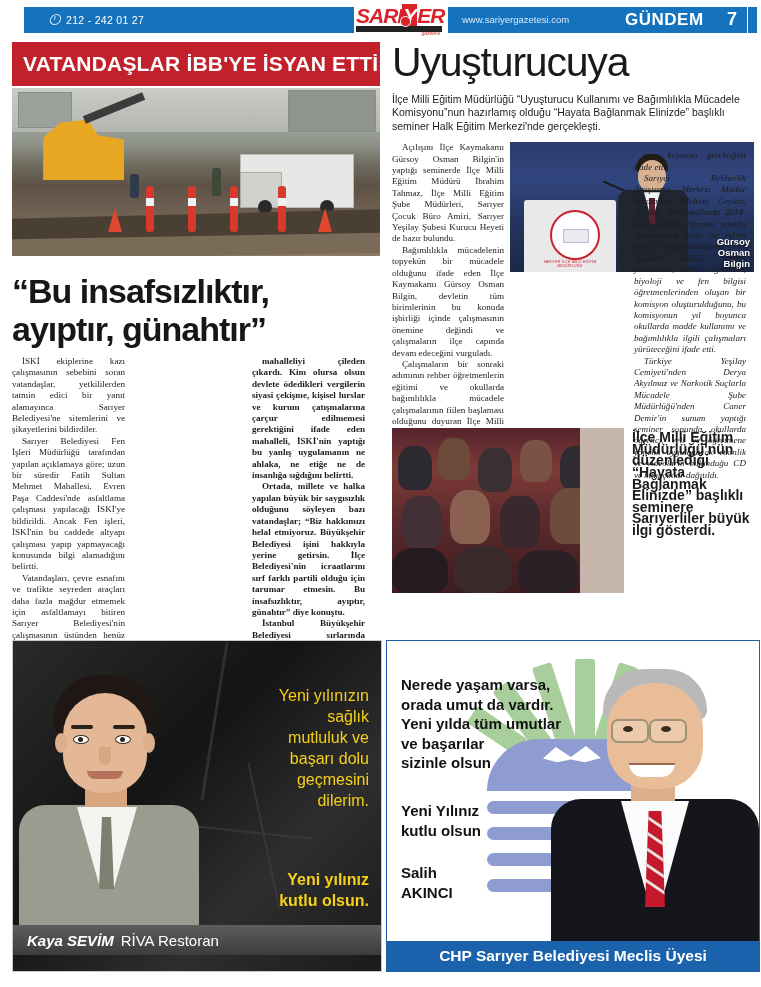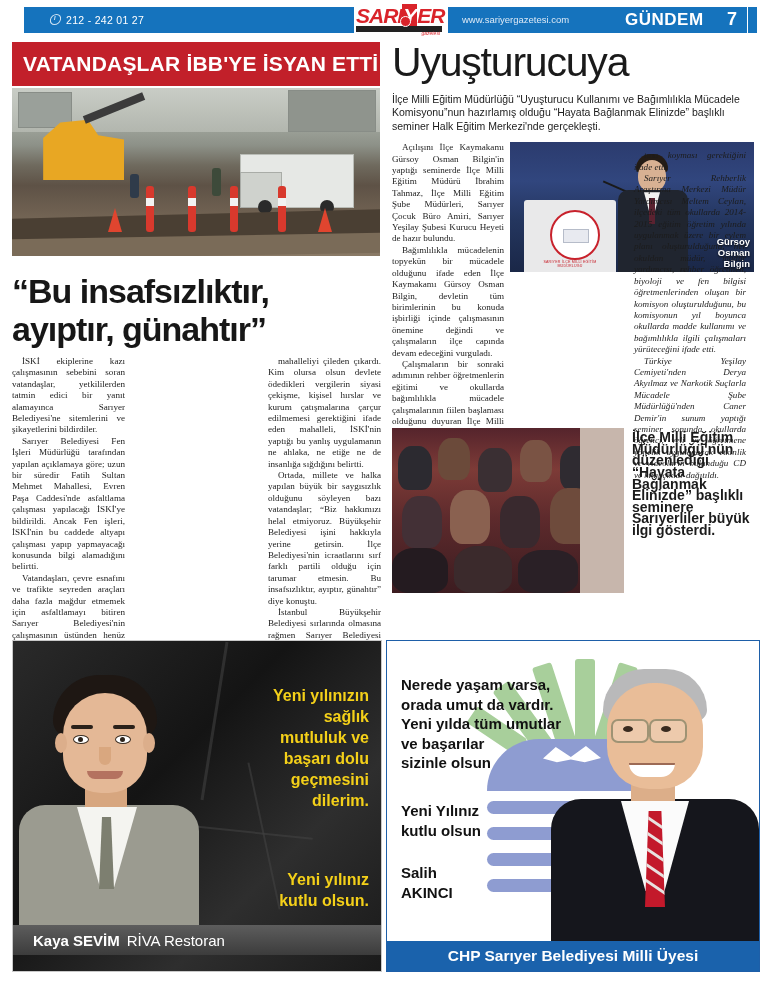--- a/index.html
+++ b/index.html
@@ -48,21 +48,21 @@
   .bldg{top:6px;background:#9aa09a;border:1px solid #888d87;}
   .person{width:9px;height:24px;top:86px;background:#2f3b4a;border-radius:3px;}
 
   .headline{margin-top:16px;width:368px;}
   .headline div{font-size:34px;font-weight:bold;color:#171717;line-height:38px;letter-spacing:-1px;}
 
   .left-body{position:relative;margin-top:8px;width:368px;height:290px;}
   .lc{position:absolute;top:0;width:113px;font-family:"Liberation Serif",serif;font-size:9.1px;line-height:11.4px;color:#1c1c1c;text-align:justify;}
   .lc p{margin:0 0 0 0;text-indent:10px;}
   .lc1{left:0;}
-  .lc2{left:256px;}
+  .lc2{left:240px;font-weight:bold;}
   .pull{position:absolute;left:124px;top:4px;width:112px;text-align:center;color:#c2202a;font-size:10.6px;line-height:13px;font-weight:bold;font-family:"Liberation Sans",sans-serif;}
 
   
   .right-col{position:absolute;left:392px;top:40px;width:366px;}
   .r-headline{font-size:41px;line-height:45px;color:#1a1a1a;letter-spacing:-1.2px;font-family:"Liberation Sans",sans-serif;}
   .r-lead{margin-top:8px;font-size:10.5px;line-height:13.4px;color:#1c1c1c;font-family:"Liberation Sans",sans-serif;}
 
   .r-body{position:relative;margin-top:9px;width:366px;height:440px;}
   .rc{position:absolute;width:112px;font-family:"Liberation Serif",serif;font-size:9.1px;line-height:11.4px;color:#1c1c1c;text-align:justify;}
   .rc p{margin:0;text-indent:10px;}
@@ -98,24 +98,24 @@
   .kh-ear{position:absolute;top:66px;width:12px;height:20px;background:#dcae8b;border-radius:50%;}
   .kh-brow{position:absolute;top:58px;width:22px;height:4px;background:#2a211a;border-radius:2px;}
   .kh-eye{position:absolute;top:68px;width:14px;height:7px;background:#ffffff;border-radius:50%;border:1px solid #3a2d22;}
   .kh-eye i{position:absolute;left:4px;top:1px;width:5px;height:5px;background:#2c221a;border-radius:50%;display:block;}
   .kh-nose{position:absolute;left:80px;top:80px;width:12px;height:18px;background:#d9a77f;border-radius:0 0 7px 7px;}
   .kh-mouth{position:absolute;left:68px;top:104px;width:36px;height:8px;background:#b4725f;border-radius:0 0 18px 18px;}
   .kh-neck{position:absolute;left:66px;top:120px;width:42px;height:26px;background:#d7a67f;}
   .kh-suit{position:absolute;left:0px;top:138px;width:180px;height:132px;background:#9b9b90;border-radius:26px 26px 0 0;}
   .kh-shirt{position:absolute;left:58px;top:140px;width:60px;height:80px;background:#f4f4f0;clip-path:polygon(0 0,100% 0,62% 100%,38% 100%);}
   .kh-tie{position:absolute;left:80px;top:150px;width:15px;height:72px;background:#7d7f70;clip-path:polygon(20% 0,80% 0,100% 100%,0 100%);}
-  .ad-l-text{position:absolute;right:12px;top:44px;width:168px;text-align:right;color:#f4d019;font-size:16px;font-weight:bold;line-height:21px;}
+  .ad-l-text{position:absolute;right:12px;top:44px;width:168px;text-align:right;color:#f4d019;font-size:16px;font-weight:normal;line-height:21px;}
   .ad-l-text2{position:absolute;right:12px;top:228px;width:168px;text-align:right;color:#f4d019;font-size:16px;font-weight:bold;line-height:21px;}
   .ad-l-bar{position:absolute;left:0;bottom:16px;width:368px;height:30px;background:linear-gradient(180deg,#5d5d5d,#3c3c3c);display:flex;align-items:center;}
-  .ad-l-bar .b1{color:#ffffff;font-size:15px;font-weight:bold;padding-left:20px;}
+  .ad-l-bar .b1{color:#ffffff;font-size:15px;font-weight:bold;padding-left:14px;font-style:italic;}
   .ad-l-bar .b2{color:#ffffff;font-size:15px;padding-left:7px;}
 
   .ad-right{position:absolute;left:386px;top:640px;width:372px;height:330px;border:1px solid #1e5fa8;background:#ffffff;overflow:hidden;}
   .logo-sun{position:absolute;left:96px;top:14px;width:180px;height:120px;}
   .ray{position:absolute;background:#a8cf9b;border-radius:3px;}
   .arc{position:absolute;left:100px;top:98px;width:170px;height:52px;background:#8e9cd1;border-radius:85px 85px 0 0;}
   .wave{position:absolute;left:100px;background:#8e9cd1;height:13px;border-radius:7px;}
   .bird{position:absolute;left:156px;top:104px;width:58px;height:26px;background:#ffffff;clip-path:polygon(0 52%,22% 8%,48% 46%,74% 4%,100% 50%,72% 66%,48% 56%,24% 66%);}
   .ad-r-text{position:absolute;left:14px;top:34px;width:230px;color:#111;font-size:15px;font-weight:bold;line-height:19.5px;}
   .ad-r-t2{position:absolute;left:14px;top:160px;color:#111;font-size:15px;font-weight:bold;line-height:19.5px;}
@@ -356,15 +356,15 @@
   <div class="ad-r-t2">
     <div>Yeni Yılınız</div>
     <div>kutlu olsun</div>
   </div>
   <div class="ad-r-t3">
     <div>Salih</div>
     <div>AKINCI</div>
   </div>
 
   <div class="ad-r-bar">
-    <span>CHP Sarıyer Belediyesi Milli Üyesi</span>
+    <span>CHP Sarıyer Belediyesi Meclis Üyesi</span>
   </div>
 </div>
 
 </body></html>

